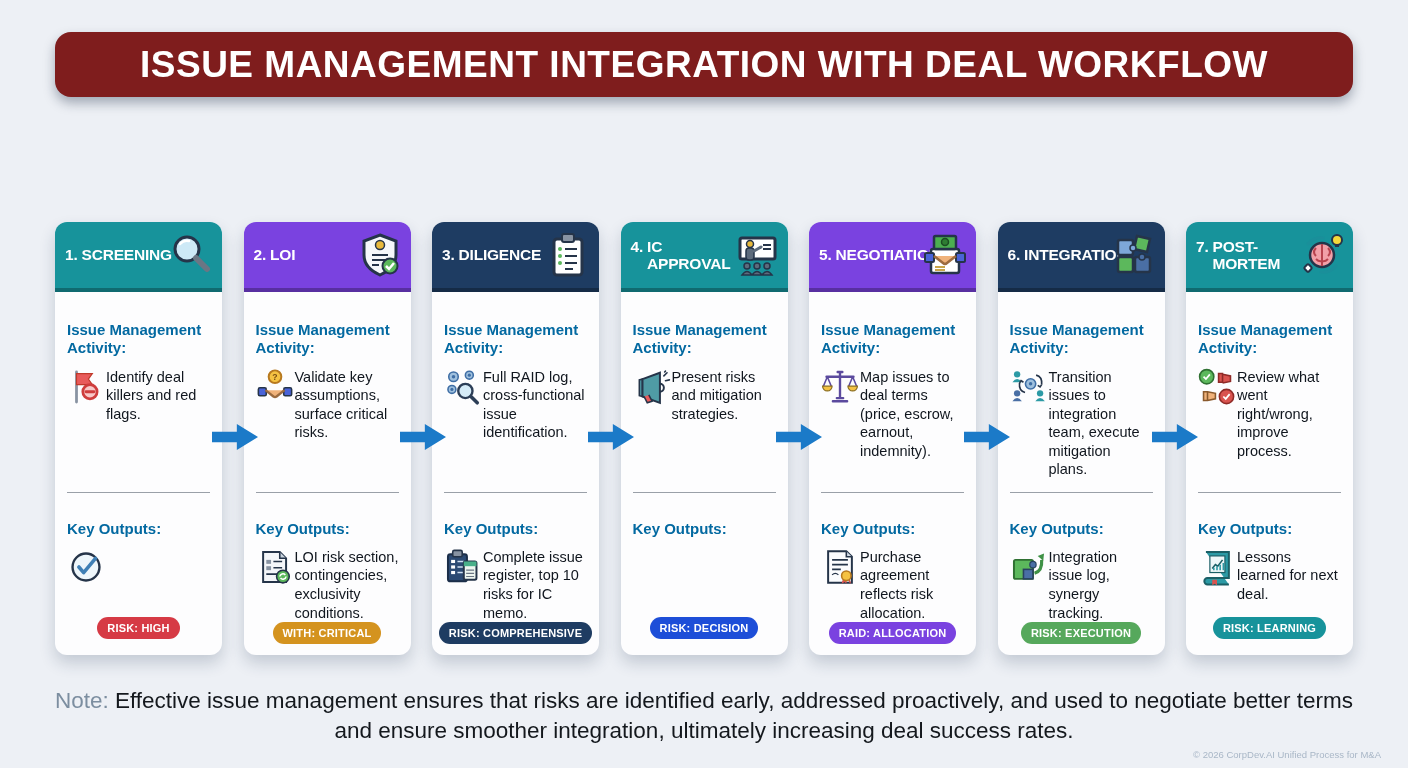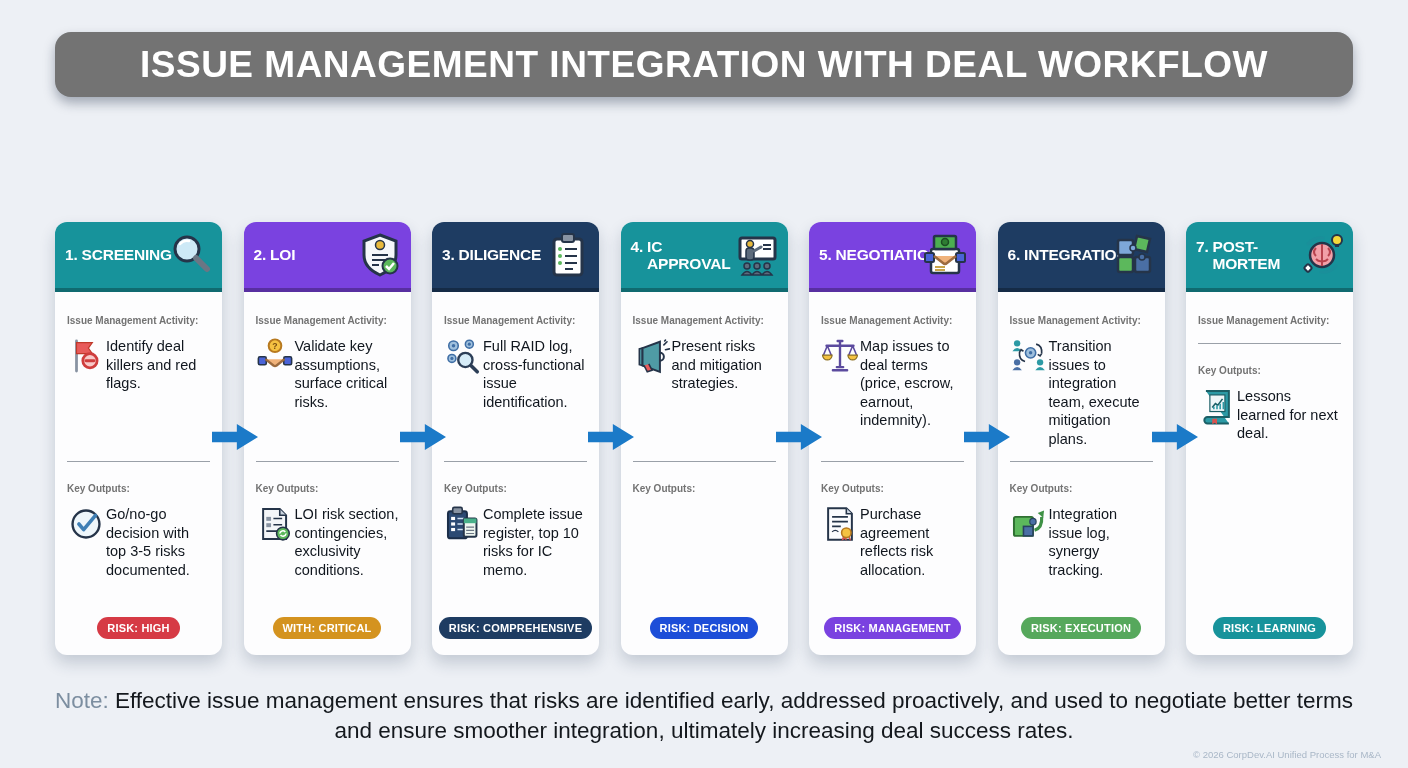--- a/index.html
+++ b/index.html
@@ -27,21 +27,21 @@
     display:flex; align-items:center; padding:0 10px; border-bottom:4px solid rgba(0,0,0,.28); background:var(--head,#17939b); }
   .head-title { display:flex; gap:4px; color:#fff; font-weight:bold; font-size:15.5px;
     line-height:1.12; letter-spacing:-.2px; max-width:112px; }
   .head-title .num { flex:0 0 auto; }
   .head-title .name { white-space:pre-line; flex-shrink:0; }
   .head-icon { position:absolute; right:7px; top:50%; transform:translateY(-50%);
     width:48px; height:48px; }
   .head-icon svg { width:48px; height:48px; }
 
   .card-body { flex:1; display:flex; flex-direction:column; padding:10px 12px 16px; }
-  .sec-heading { font-size:10px; font-weight:bold; color:#737373; line-height:1.22; margin:13px 0 10px; }
+  .sec-heading { font-size:15px; font-weight:bold; color:#0369a1; line-height:1.22; margin:19px 0 10px; }
   .item-row { display:flex; gap:1px; }
   .item-icon { flex:0 0 38px; width:38px; height:38px; }
   .item-icon svg { width:38px; height:38px; }
   .item-text { font-size:14.5px; line-height:1.28; color:#10161e; }
   .activity-block { height:118px; }
   .divider { border:none; border-top:1.5px solid #9aa0a8; margin:6px 0 8px; }
   .badge { margin-top:auto; align-self:center; color:#fff; font-weight:bold; font-size:11px;
     letter-spacing:.2px; padding:5px 10px 5px; border-radius:999px; white-space:nowrap; }
 
   
@@ -54,21 +54,21 @@
   .note { position:absolute; top:686px; left:50%; transform:translateX(-50%);
     width:1300px; text-align:center; font-size:22.5px; line-height:1.33; color:#14181d; font-weight:500; }
   .note .note-label { color:#7c8ea0; font-weight:500; }
   .copyright { position:absolute; right:27px; top:749px; font-size:9.5px; color:#a9b7c7; }
 </style>
 </head>
 <body style="background: rgb(237, 240, 245);">
 
 <div class="stage-wrap">
 
-  <div class="banner" style="background: #737373;">
+  <div class="banner" style="background: #7f1d1d;">
     <h1>ISSUE MANAGEMENT INTEGRATION WITH DEAL WORKFLOW</h1>
   </div>
 
 
   <div class="cards-row">
 
     <section class="card" style="--head: #17939b;">
       <header class="card-head">
         <div class="head-title">
           <span class="num">1.</span>
@@ -91,21 +91,20 @@
               </svg></span>
           <p class="item-text">Identify deal killers and red flags.</p>
         </div>
         <hr class="divider">
         <h3 class="sec-heading">Key Outputs:</h3>
         <div class="item-row">
           <span class="item-icon"><svg viewBox="0 0 48 48">
                 <circle cx="24" cy="24" r="17" fill="#eef6fb" stroke="#253449" stroke-width="3"></circle>
                 <path d="M15 24l6 7 15-18" stroke="#3f7fb5" stroke-width="4.5" fill="none" stroke-linecap="round" stroke-linejoin="round"></path>
               </svg></span>
-          <p class="item-text">Go/no-go decision with top 3-5 risks documented.</p>
         </div>
         <span class="badge" style="background: rgb(214, 58, 69);">RISK: HIGH</span>
       </div>
     </section>
 
     <section class="card" style="--head: #7a42e0;">
       <header class="card-head">
         <div class="head-title">
           <span class="num">2.</span>
           <span class="name">LOI</span>
@@ -280,21 +279,21 @@
           <span class="item-icon"><svg viewBox="0 0 48 48">
                 <path d="M9 4h23l7 7v33H9z" fill="#fbfcfe" stroke="#253449" stroke-width="2.5"></path>
                 <path d="M32 4v7h7" fill="#d4dde8" stroke="#253449" stroke-width="2"></path>
                 <path d="M14 15h20M14 21h20M14 27h11" stroke="#253449" stroke-width="2"></path>
                 <path d="M14 34q4-4 8 0" stroke="#253449" stroke-width="1.5" fill="none"></path>
                 <path d="M28 38l-2 7 4-2 2 2 1-7M36 38l2 7-3-2" fill="#d9534f"></path>
                 <circle cx="32" cy="35" r="6" fill="#f5c242" stroke="#b7791f" stroke-width="2"></circle>
               </svg></span>
           <p class="item-text">Purchase agreement reflects risk allocation.</p>
         </div>
-        <span class="badge" style="background: rgb(122, 66, 224);">RISK: MANAGEMENT</span>
+        <span class="badge" style="background: rgb(122, 66, 224);">RAID: ALLOCATION</span>
       </div>
     </section>
 
     <section class="card" style="--head: #1e3c62;">
       <header class="card-head">
         <div class="head-title">
           <span class="num">6.</span>
           <span class="name">INTEGRATION</span>
         </div>
         <span class="head-icon"><svg viewBox="0 0 48 48">
@@ -351,20 +350,31 @@
               <path d="M38 35a17 17 0 0 1-15 6" fill="none" stroke="#1a8f9a" stroke-width="3" stroke-linecap="round"></path>
               <circle cx="24" cy="24" r="12" fill="#f2a0a8" stroke="#253449" stroke-width="2.5"></circle>
               <path d="M24 13v22M18 17q-4 4 0 8M30 17q4 4 0 8M18 28q3 3 6 2M30 28q-3 3-6 2" stroke="#b8434e" stroke-width="2" fill="none"></path>
               <circle cx="39" cy="9" r="5" fill="#f5d93a" stroke="#253449" stroke-width="2"></circle>
               <path d="M37 15h4" stroke="#253449" stroke-width="2"></path>
               <rect x="7" y="34" width="6" height="6" rx="1.5" fill="#fff" stroke="#253449" stroke-width="2" transform="rotate(45 10 37)"></rect>
             </svg></span>
       </header>
       <div class="card-body">
         <h3 class="sec-heading">Issue Management Activity:</h3>
+        <div class="item-row activity-block">
+          <span class="item-icon"><svg viewBox="0 0 48 48">
+                <circle cx="11" cy="11" r="9" fill="#5cb85c" stroke="#2f7032" stroke-width="2"></circle>
+                <path d="M7 11l3 3 5-6" stroke="#fff" stroke-width="2.2" fill="none"></path>
+                <path d="M26 7h5v11h-5zM31 8l10 2v7l-10 2" fill="#d9534f" stroke="#8f2a27" stroke-width="2"></path>
+                <path d="M7 30h5v11H7zM12 41l10-2v-7l-10-2" fill="#f0b27a" stroke="#8a5a2d" stroke-width="2"></path>
+                <circle cx="36" cy="36" r="9" fill="#d9534f" stroke="#8f2a27" stroke-width="2"></circle>
+                <path d="M32 36l3 3 5-6" stroke="#fff" stroke-width="2.2" fill="none"></path>
+              </svg></span>
+          <p class="item-text">Review what went right/wrong, improve process.</p>
+        </div>
         <hr class="divider">
         <h3 class="sec-heading">Key Outputs:</h3>
         <div class="item-row">
           <span class="item-icon"><svg viewBox="0 0 48 48">
                 <path d="M10 5h29v33H12a4 4 0 0 0 0 8h27" fill="#2c9aa5" stroke="#1b5f66" stroke-width="2.5"></path>
                 <rect x="15" y="10" width="19" height="21" fill="#eef6f8" stroke="#1b5f66" stroke-width="1.5"></rect>
                 <path d="M18 26l4-5 3 2 6-8" stroke="#1b5f66" stroke-width="2" fill="none"></path>
                 <path d="M20 28v-3M24 28v-5M28 28v-7M32 28v-9" stroke="#2c9aa5" stroke-width="2"></path>
                 <path d="M18 40v7l3-2 3 2v-7z" fill="#d9534f"></path>
               </svg></span>

